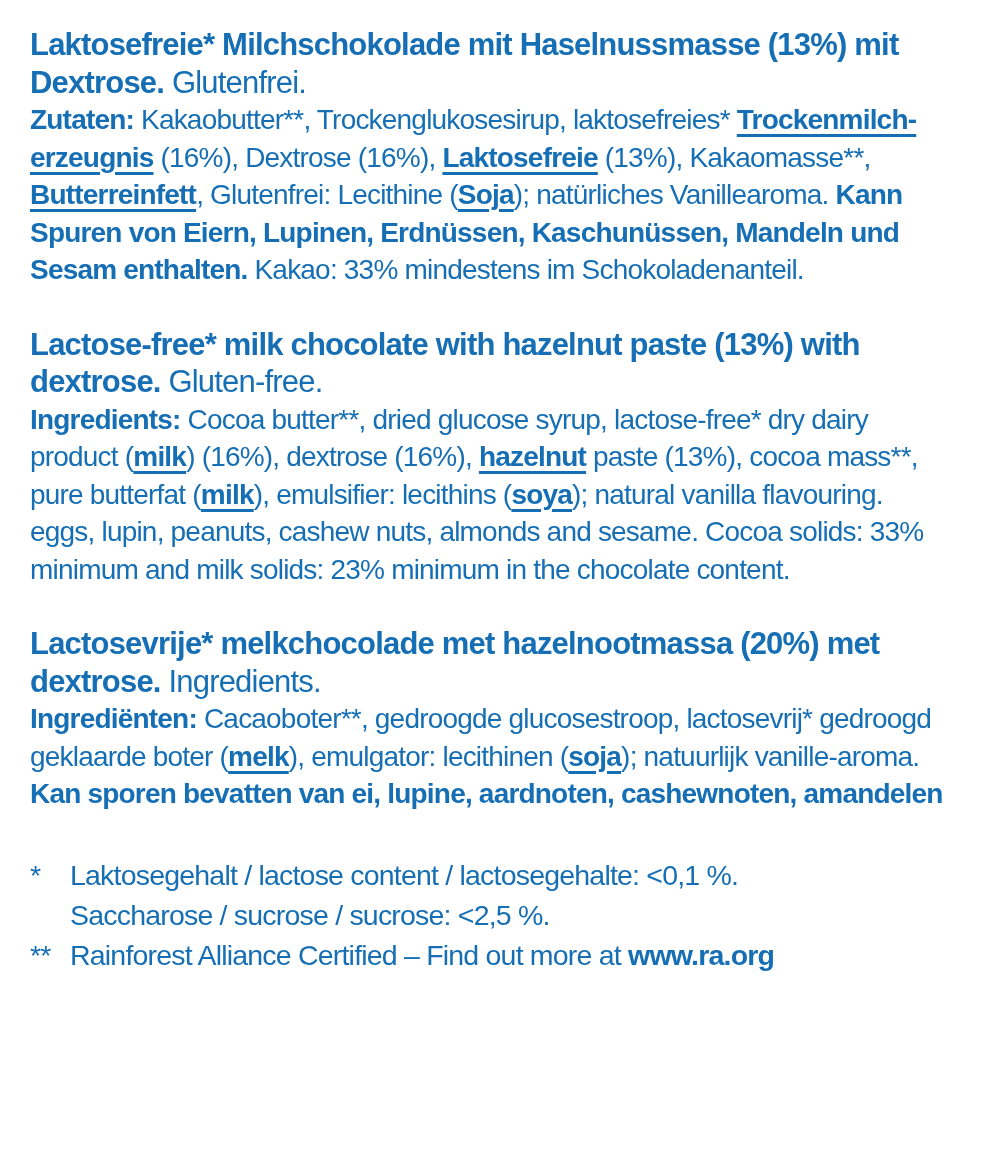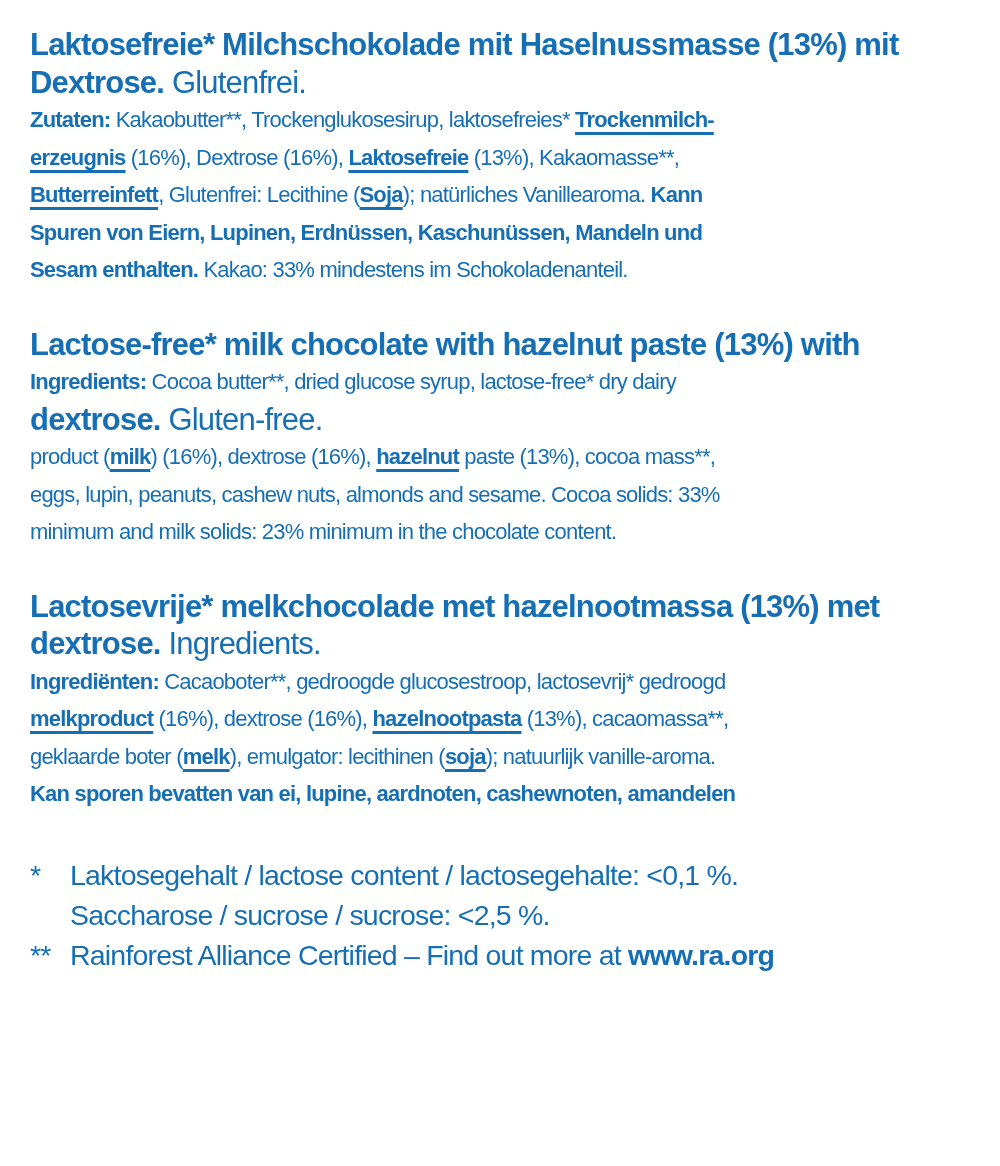--- a/index.html
+++ b/index.html
@@ -13,21 +13,21 @@
     position: absolute; left: 0; top: 0;
     width: 1000px; height: 978px;
     padding: 26px 28px 0 30px;
     box-sizing: border-box;
     color: #166fb5;
     overflow: hidden;
   }
   .section { margin: 0 0 37px 0; }
   .line {
     white-space: pre;
-    font-size: 22px;
+    font-size: 28px;
     line-height: 37.5px;
     letter-spacing: -0.8px;
   }
   .line.h { font-size: 31px; }
   .b { font-weight: bold; }
   .u {
     text-decoration: underline;
     text-decoration-thickness: 2.5px;
     text-underline-offset: 5px;
   }
@@ -49,31 +49,31 @@
       <div class="line h"><span class="b ">Laktosefreie* Milchschokolade mit Haselnussmasse (13%) mit</span></div>
       <div class="line h"><span class="b ">Dextrose.</span><span class=""> Glutenfrei.</span></div>
       <div class="line"><span class="b ">Zutaten:</span><span class=""> Kakaobutter**, Trockenglukosesirup, laktosefreies* </span><span class="b u">Trockenmilch-</span></div>
       <div class="line"><span class="b u">erzeugnis</span><span class=""> (16%), Dextrose (16%), </span><span class="b u">Laktosefreie</span><span class=""> (13%), Kakaomasse**,</span></div>
       <div class="line"><span class="b u">Butterreinfett</span><span class="">, Glutenfrei: Lecithine (</span><span class="b u">Soja</span><span class="">); natürliches Vanillearoma. </span><span class="b ">Kann</span></div>
       <div class="line"><span class="b ">Spuren von Eiern, Lupinen, Erdnüssen, Kaschunüssen, Mandeln und</span></div>
       <div class="line"><span class="b ">Sesam enthalten.</span><span class=""> Kakao: 33% mindestens im Schokoladenanteil.</span></div>
     </div>
   <div class="section">
       <div class="line h"><span class="b ">Lactose-free* milk chocolate with hazelnut paste (13%) with</span></div>
+      <div class="line h"><span class="b ">dextrose.</span><span class=""> Gluten-free.</span></div>
       <div class="line"><span class="b ">Ingredients:</span><span class=""> Cocoa butter**, dried glucose syrup, lactose-free* dry dairy</span></div>
-      <div class="line h"><span class="b ">dextrose.</span><span class=""> Gluten-free.</span></div>
       <div class="line"><span class="">product (</span><span class="b u">milk</span><span class="">) (16%), dextrose (16%), </span><span class="b u">hazelnut</span><span class=""> paste (13%), cocoa mass**,</span></div>
+      <div class="line"><span class="">pure butterfat (</span><span class="b u">milk</span><span class="">), emulsifier: lecithins (</span><span class="b u">soya</span><span class="">); natural vanilla flavouring.</span></div>
       <div class="line"><span class="">eggs, lupin, peanuts, cashew nuts, almonds and sesame. Cocoa solids: 33%</span></div>
       <div class="line"><span class="">minimum and milk solids: 23% minimum in the chocolate content.</span></div>
     </div>
   <div class="section">
-      <div class="line h"><span class="b ">Lactosevrije* melkchocolade met hazelnootmassa (13%) met</span></div>
+      <div class="line h"><span class="b ">Lactosevrije* melkchocolade met hazelnootmassa (20%) met</span></div>
       <div class="line h"><span class="b ">dextrose.</span><span class=""> Ingredients.</span></div>
       <div class="line"><span class="b ">Ingrediënten:</span><span class=""> Cacaoboter**, gedroogde glucosestroop, lactosevrij* gedroogd</span></div>
-      <div class="line"><span class="b u">melkproduct</span><span class=""> (16%), dextrose (16%), </span><span class="b u">hazelnootpasta</span><span class=""> (13%), cacaomassa**,</span></div>
       <div class="line"><span class="">geklaarde boter (</span><span class="b u">melk</span><span class="">), emulgator: lecithinen (</span><span class="b u">soja</span><span class="">); natuurlijk vanille-aroma.</span></div>
       <div class="line"><span class="b ">Kan sporen bevatten van ei, lupine, aardnoten, cashewnoten, amandelen</span></div>
     </div>
   <div class="footnotes">
       <div class="fn-row"><span class="fn-marker">*</span><span><span class="">Laktosegehalt / lactose content / lactosegehalte: &lt;0,1 %.</span></span></div>
       <div class="fn-row"><span class="fn-marker"></span><span><span class="">Saccharose / sucrose / sucrose: &lt;2,5 %.</span></span></div>
       <div class="fn-row"><span class="fn-marker"></span></div>
       <div class="fn-row"><span class="fn-marker">**</span><span><span class="">Rainforest Alliance Certified – Find out more at </span><span class="b ">www.ra.org</span></span></div>
     </div>
 </div>

